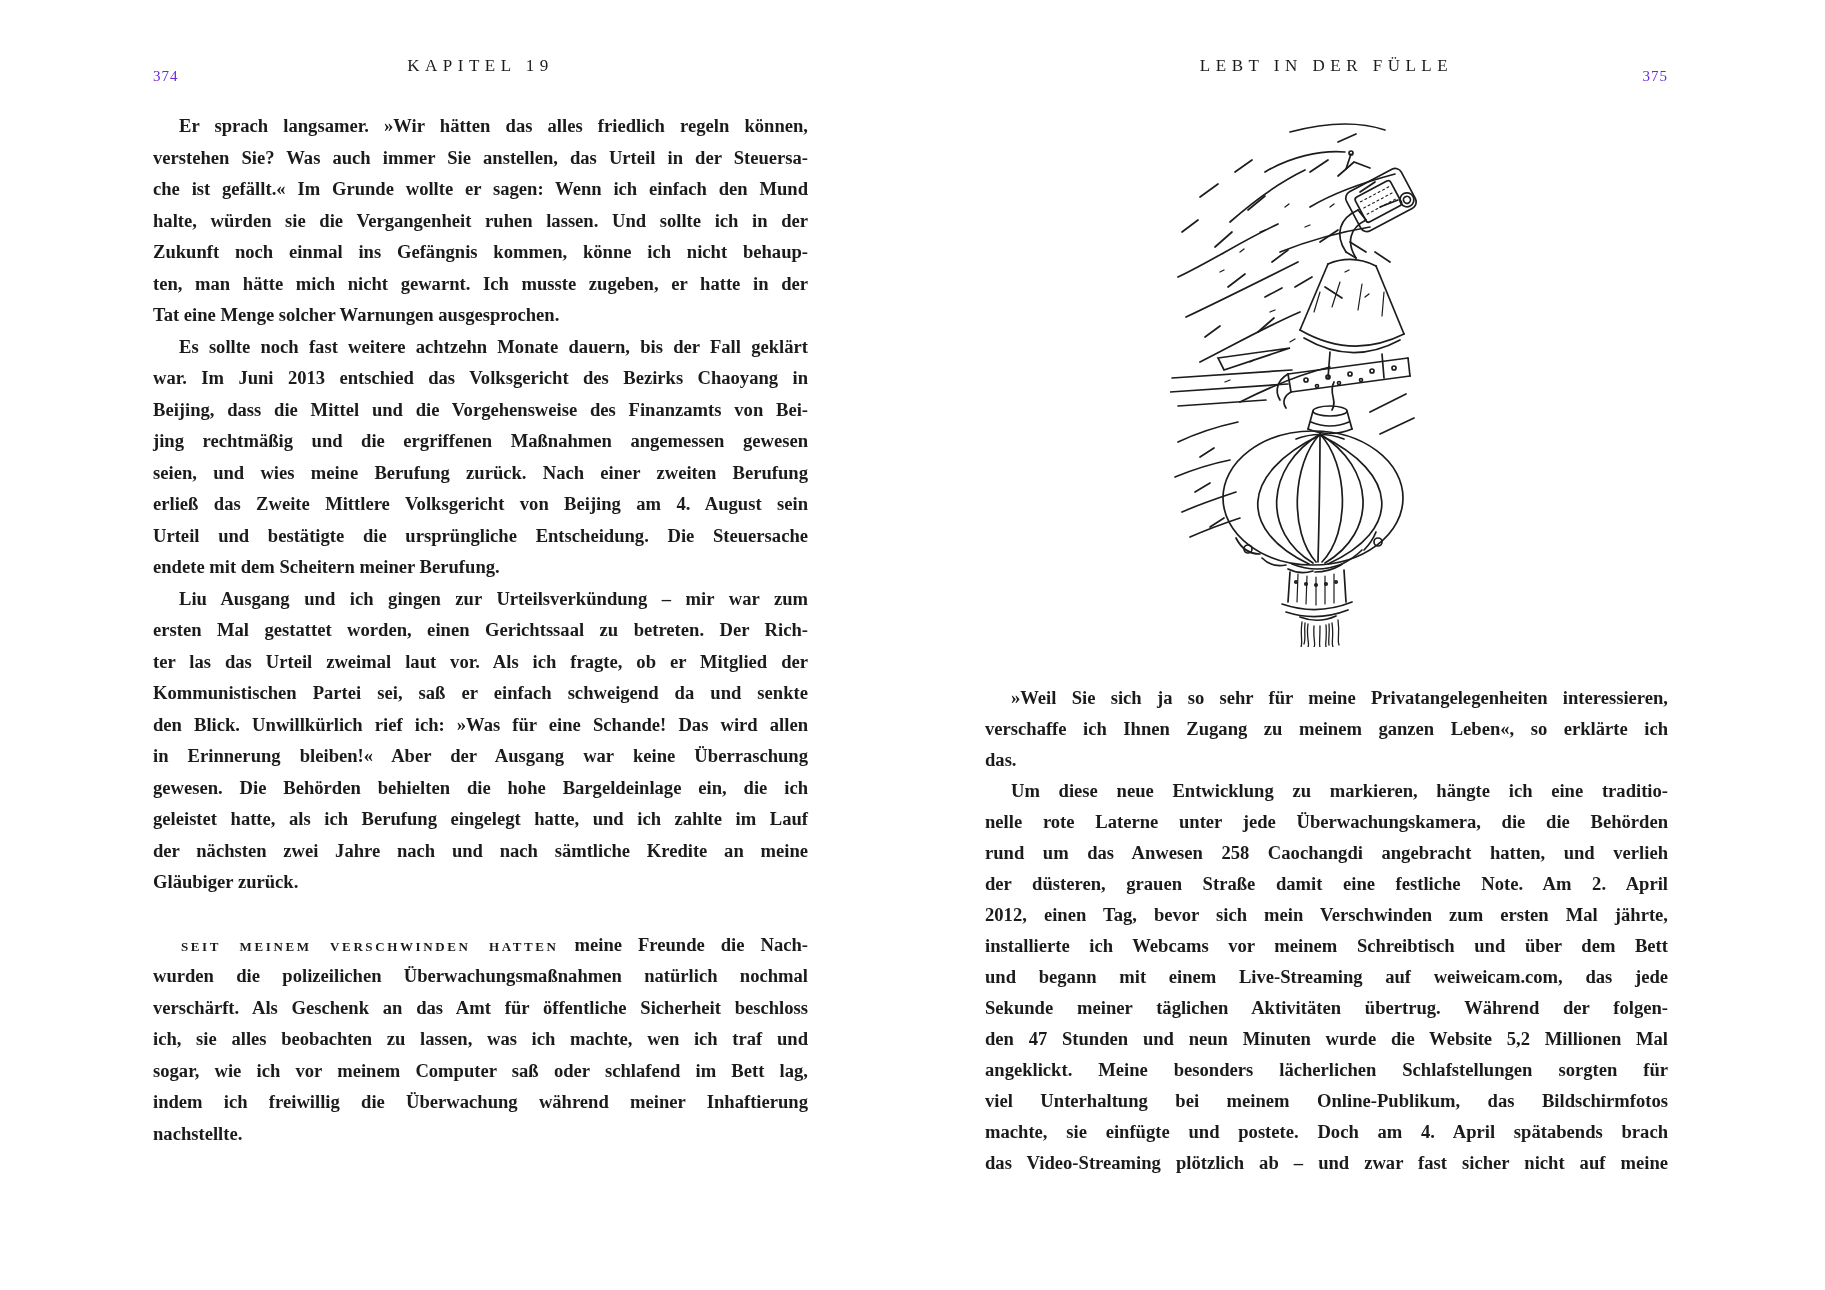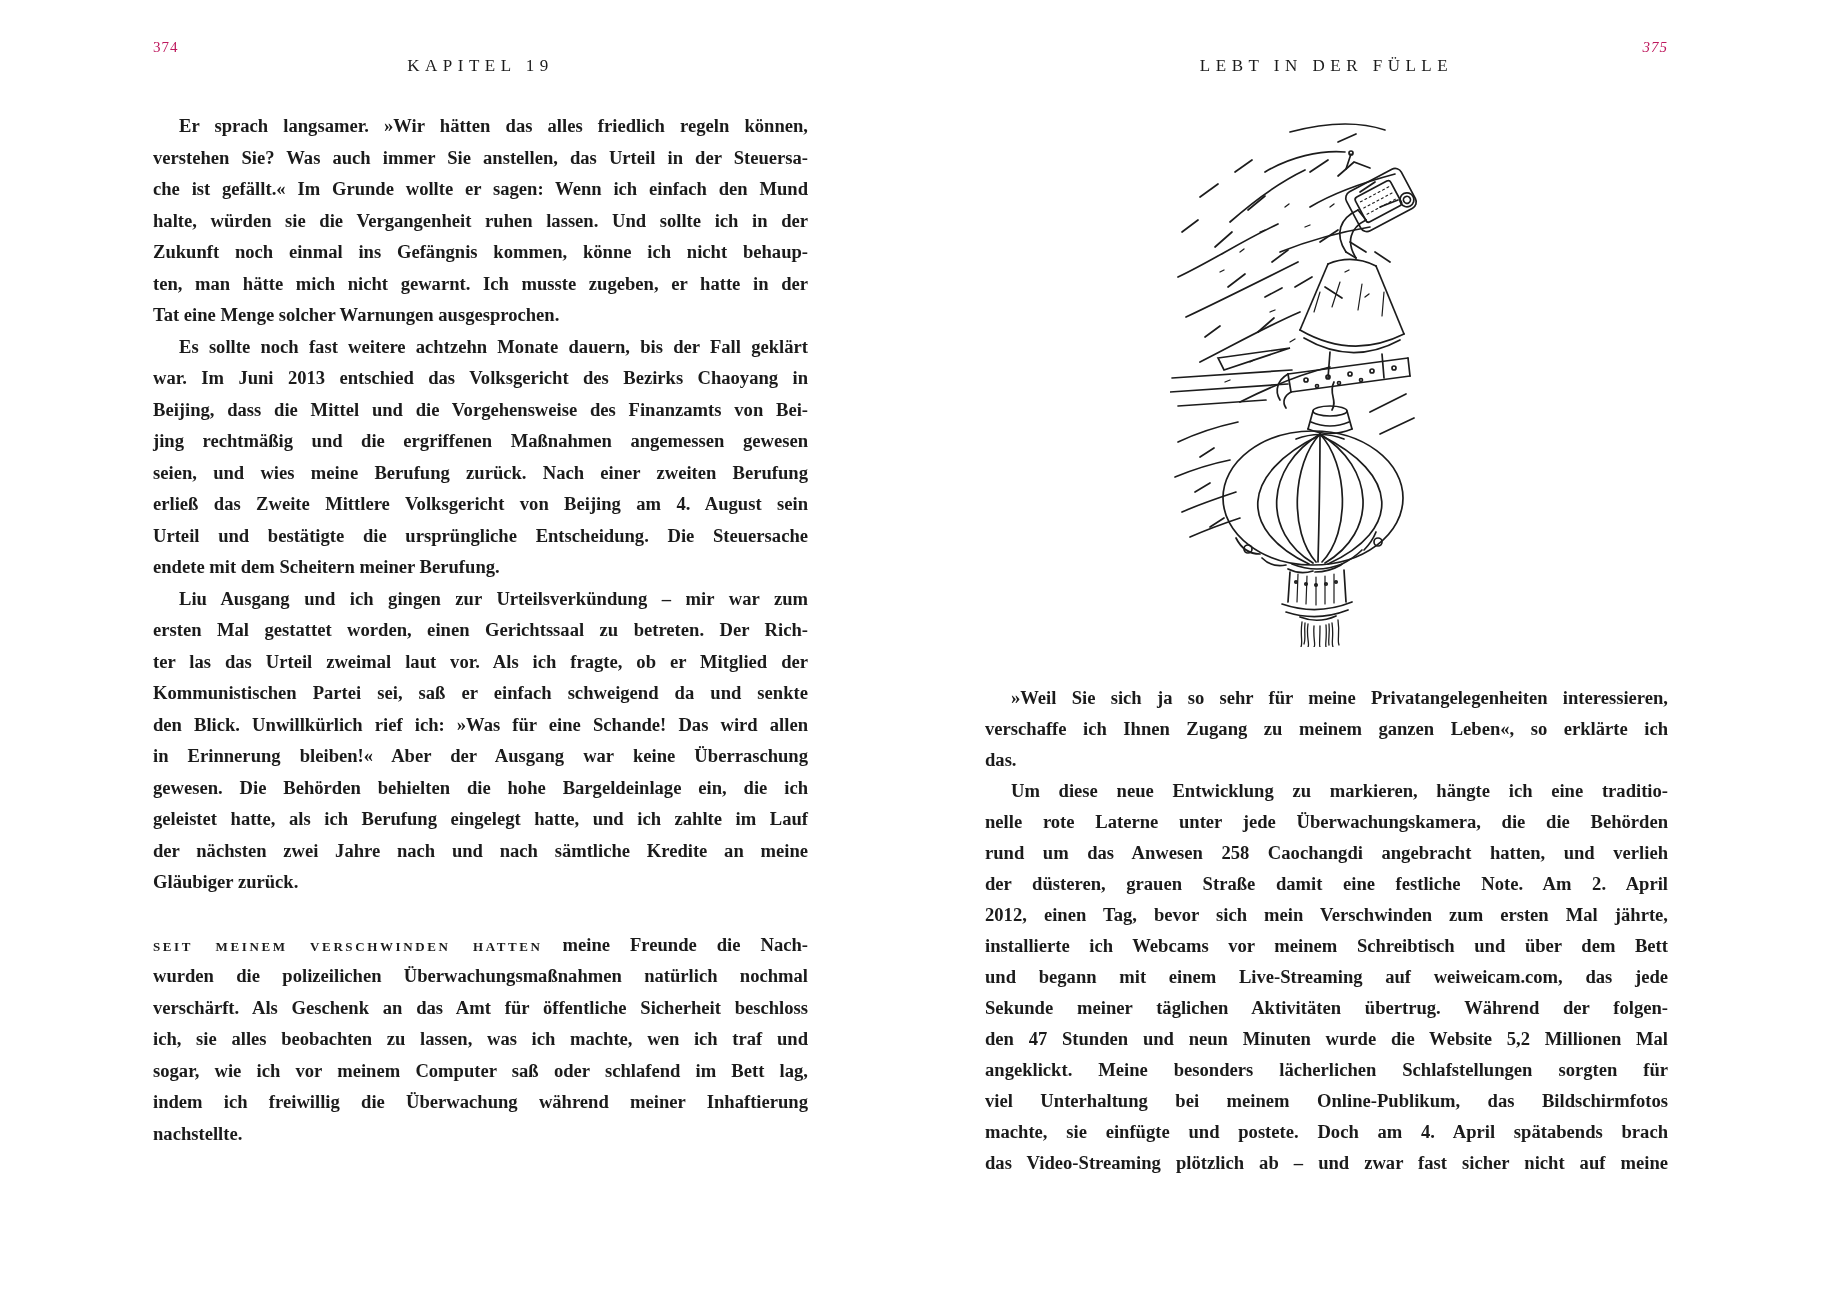--- a/index.html
+++ b/index.html
@@ -5,26 +5,26 @@
   html,body { margin:0; padding:0; }
   body {
     width:1825px; height:1290px;
     background:#ffffff;
     position:relative;
     overflow:hidden;
     font-family:"Liberation Serif","DejaVu Serif",serif;
     color:#1b1b1b;
   }
   .page-number {
-    position:absolute; top:39px;
+    position:absolute; top:68px;
     font-size:15px; letter-spacing:1px;
-    color:#be185d;
+    color:#6d28d9;
   }
   #pn-left  { left:153px; }
-  #pn-right { left:985px; width:683px; text-align:right;font-style:italic; }
+  #pn-right { left:985px; width:683px; text-align:right; }
   .running-head {
     position:absolute; top:56px;
     font-size:17px; letter-spacing:5.5px;
     text-align:center; color:#1b1b1b;
     text-transform:uppercase;
   }
   #rh-left  { left:153px; width:655px; }
   #rh-right { left:985px; width:683px; }
 
   .body-col {
@@ -34,21 +34,21 @@
   }
   #left-body  { left:153px; top:110px; width:655px; line-height:31.5px; }
   #right-body { left:985px; top:682px; width:683px; line-height:31px; }
 
   .para { margin:0;font-weight:bold; }
   .para.gap { margin-top:31px; }
   .line { display:block; }
   .line.j { text-align:justify; text-align-last:justify; text-justify:inter-word; }
   .line.l { text-align:left;   text-align-last:left; }
   .line.ind { text-indent:26px; }
-  .sc { font-variant:small-caps; letter-spacing:2.6px; }
+  .sc { font-variant:small-caps; letter-spacing:2.6px;margin-left:28px; }
 
   #illustration {
     position:absolute;
     left:1170px; top:112px;
     width:300px; height:535px;
   }
   #illustration svg { display:block; width:100%; height:100%; }
 </style>
 </head>
 <body>

